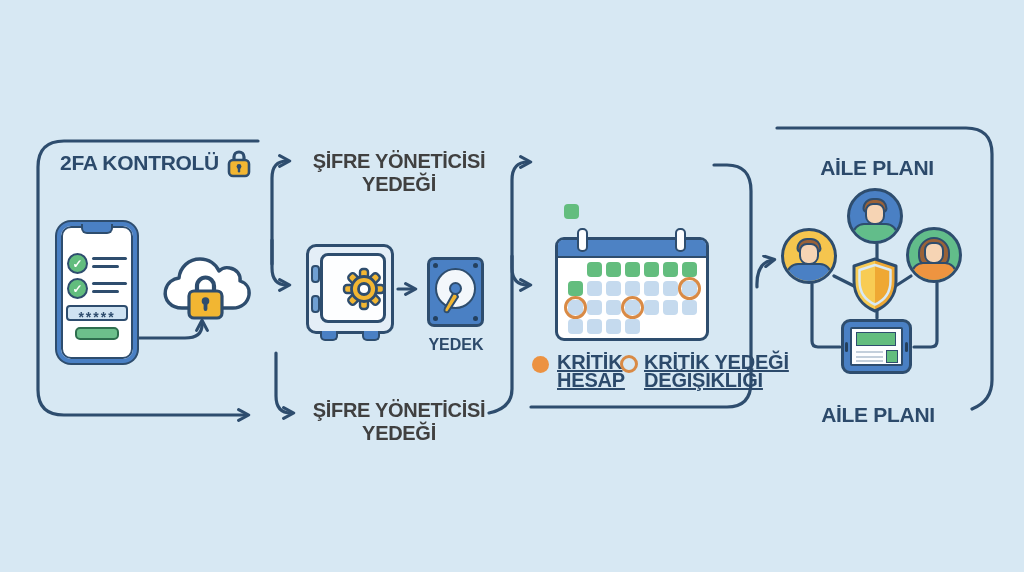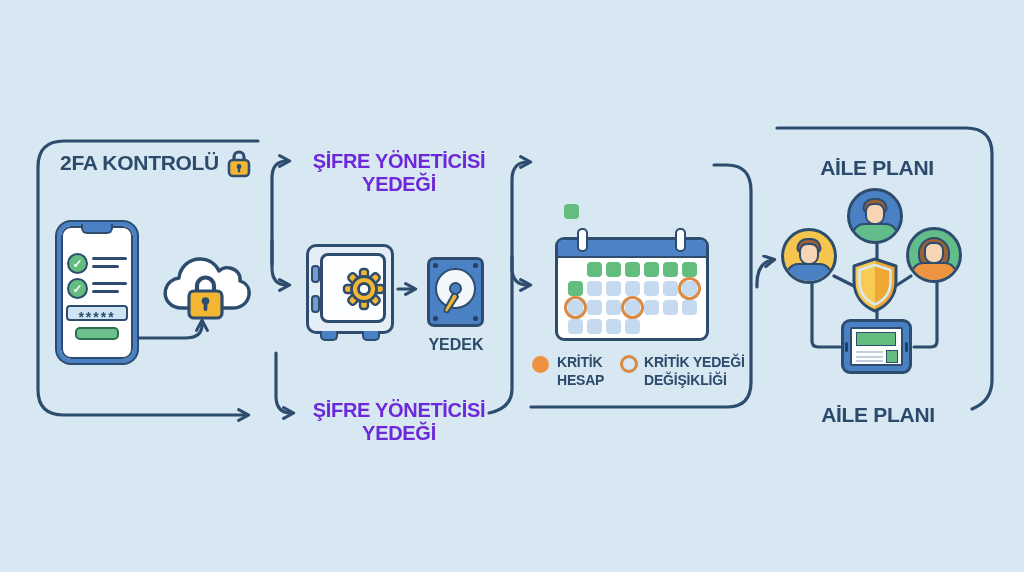--- a/index.html
+++ b/index.html
@@ -3,21 +3,21 @@
 <meta charset="utf-8">
 <style>
   html,body{margin:0;padding:0;}
   #stage{
     position:relative;width:1024px;height:572px;overflow:hidden;
     background:#d7e8f3;
     font-family:"Liberation Sans", sans-serif;
     color:#2c4a6b;
   }
   .abs{position:absolute;}
-  .ttl{font-weight:700;letter-spacing:-0.3px;color:#6d28d9;text-align:center;}
+  .ttl{font-weight:700;letter-spacing:-0.3px;color:#404040;text-align:center;}
   .ttl .ln{display:block;line-height:23px;font-size:20px;}
   svg{display:block;}
 
   
   #connectors{position:absolute;left:0;top:0;width:1024px;height:572px;}
 
   
   .title-2fa{left:60px;top:147px;display:flex;align-items:center;gap:7px;}
   .title-2fa .txt{font-size:21px;font-weight:700;letter-spacing:-0.3px;white-space:nowrap;}
 
@@ -82,21 +82,21 @@
     grid-template-columns:repeat(7,15px);grid-auto-rows:15px;gap:4px;}
   .cell{width:15px;height:15px;border-radius:4px;position:relative;}
   .cell.green{background:#63bd7e;}
   .cell.blue{background:#c5daee;}
   .cell.empty{background:transparent;}
   .cell.ring::after{content:'';position:absolute;inset:-4px;border:3px solid #d98a45;border-radius:50%;}
 
   .legend-dot{left:532px;top:356px;width:17px;height:17px;border-radius:50%;background:#ec9241;}
   .legend-ring{left:620px;top:355px;width:18px;height:18px;border-radius:50%;
     border:3.5px solid #d98a45;box-sizing:border-box;background:transparent;}
-  .legend-txt{font-size:14px;font-weight:700;line-height:18px;letter-spacing:-0.2px;white-space:nowrap;}
+  .legend-txt{font-size:20px;font-weight:700;line-height:18px;letter-spacing:-0.2px;white-space:nowrap;text-decoration:underline;}
   .legend-txt1{left:557px;top:353px;}
   .legend-txt2{left:644px;top:353px;}
 
   
   .title-family-top{left:777px;top:156px;width:200px;font-size:21px;font-weight:700;text-align:center;letter-spacing:-0.3px;}
   .title-family-bottom{left:778px;top:403px;width:200px;font-size:21px;font-weight:700;text-align:center;letter-spacing:-0.3px;}
 
   .avatar{width:56px;height:56px;border-radius:50%;border:3px solid #2e4d6e;
     box-sizing:border-box;overflow:hidden;position:absolute;}
   .av-top{left:847px;top:188px;background:#4a80c4;}

